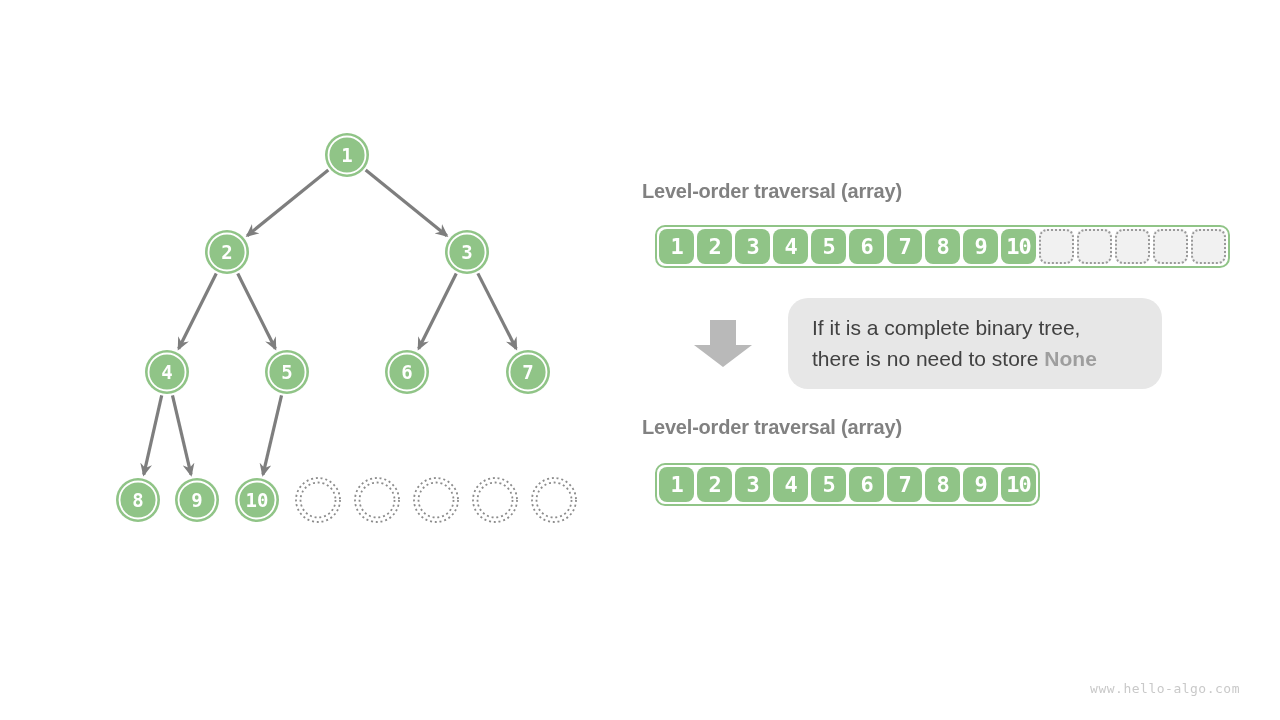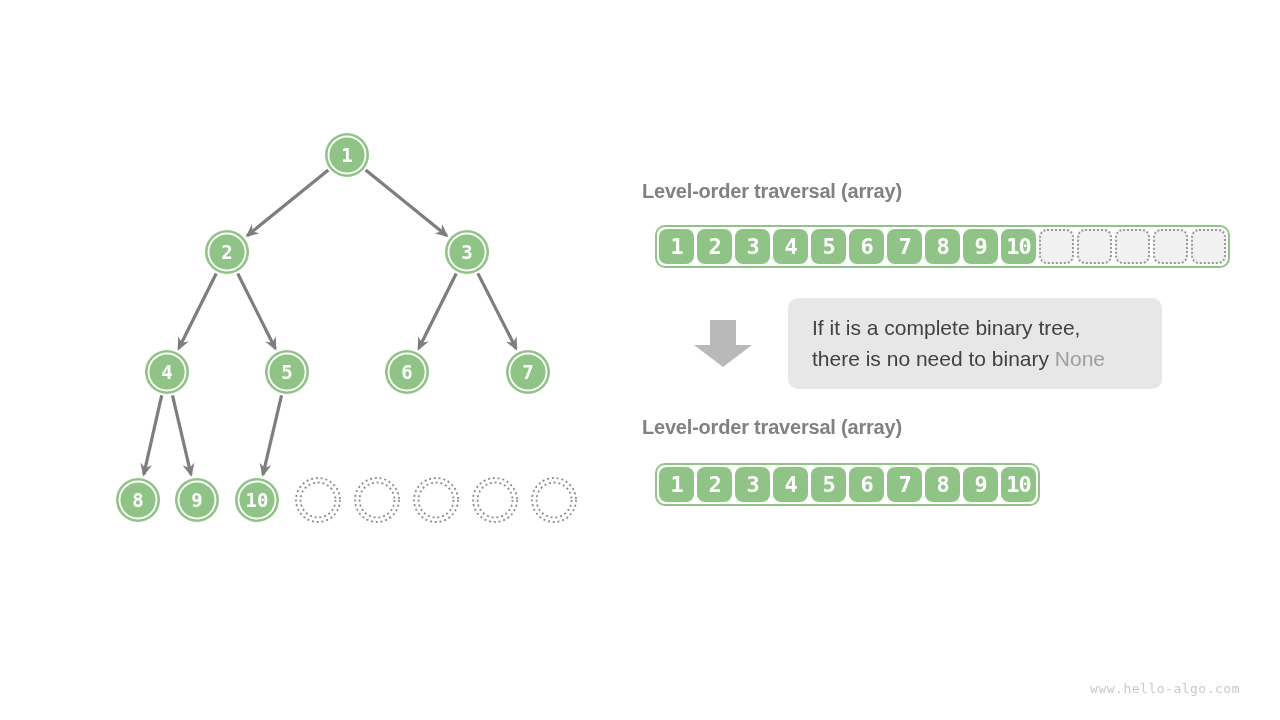--- a/index.html
+++ b/index.html
@@ -50,24 +50,24 @@
   }
   .cell.empty{
     background:var(--empty-cell-bg);border:2px dotted #9a9a9a;
   }
 
   .down-arrow{position:absolute;left:694px;top:320px;width:58px;height:47px;}
   .down-arrow polygon{fill:var(--big-arrow-gray);}
 
   .callout{
     position:absolute;left:788px;top:298px;width:374px;height:91px;box-sizing:border-box;
-    background:var(--callout-bg);border-radius:10px;padding:14px 24px 0 24px;
+    background:var(--callout-bg);border-radius:20px;padding:14px 24px 0 24px;
     font-size:21px;line-height:31px;color:var(--callout-text);
   }
-  .callout .none{color:var(--none-gray);font-weight:normal;}
+  .callout .none{color:var(--none-gray);font-weight:bold;}
 
   .watermark{
     position:absolute;right:40px;bottom:24px;
     font-family:"DejaVu Sans Mono",monospace;font-size:13px;color:var(--watermark-gray);
     letter-spacing:0.5px;
   }
 </style>
 </head>
 <body>
 
@@ -155,21 +155,21 @@
       <div class="cell empty"></div>
       <div class="cell empty"></div>
     </div>
 
   <svg class="down-arrow" viewBox="0 0 58 47" xmlns="http://www.w3.org/2000/svg">
     <polygon points="16,0 42,0 42,25 58,25 29,47 0,25 16,25"></polygon>
   </svg>
 
   <div class="callout">
     <div>If it is a complete binary tree,</div>
-    <div><span>there is no need to binary </span><span class="none">None</span></div>
+    <div><span>there is no need to store </span><span class="none">None</span></div>
   </div>
 
   <div class="heading bottom">Level-order traversal (array)</div>
 
   <div class="array bottom">
       <div class="cell">1</div>
       <div class="cell">2</div>
       <div class="cell">3</div>
       <div class="cell">4</div>
       <div class="cell">5</div>

